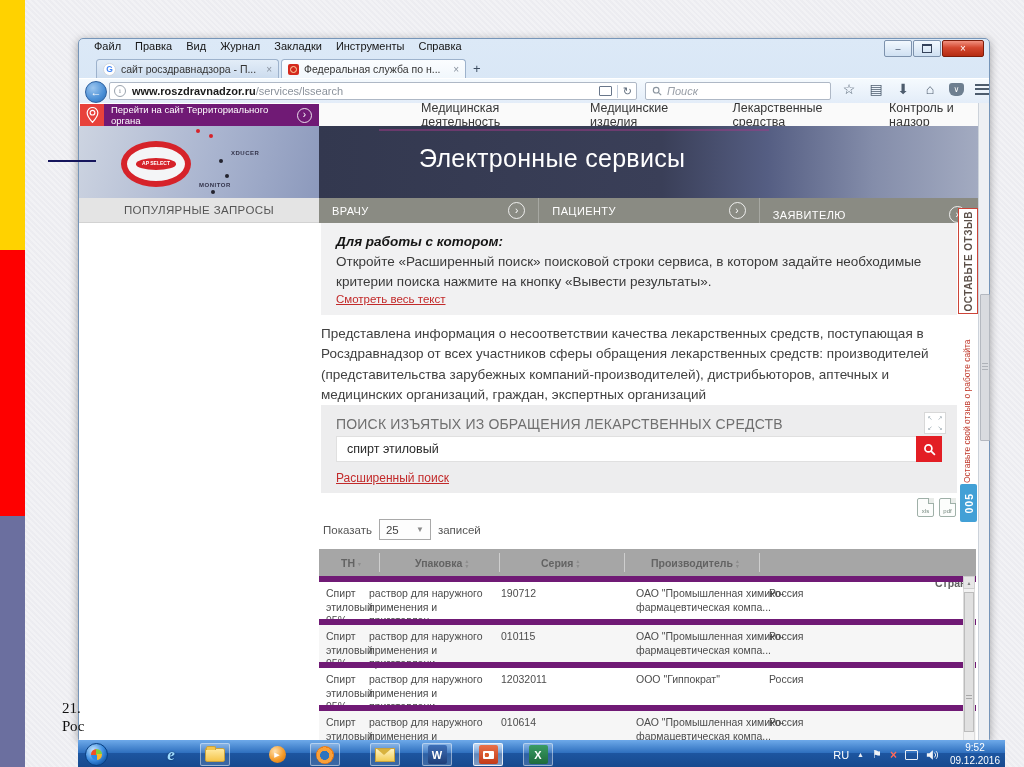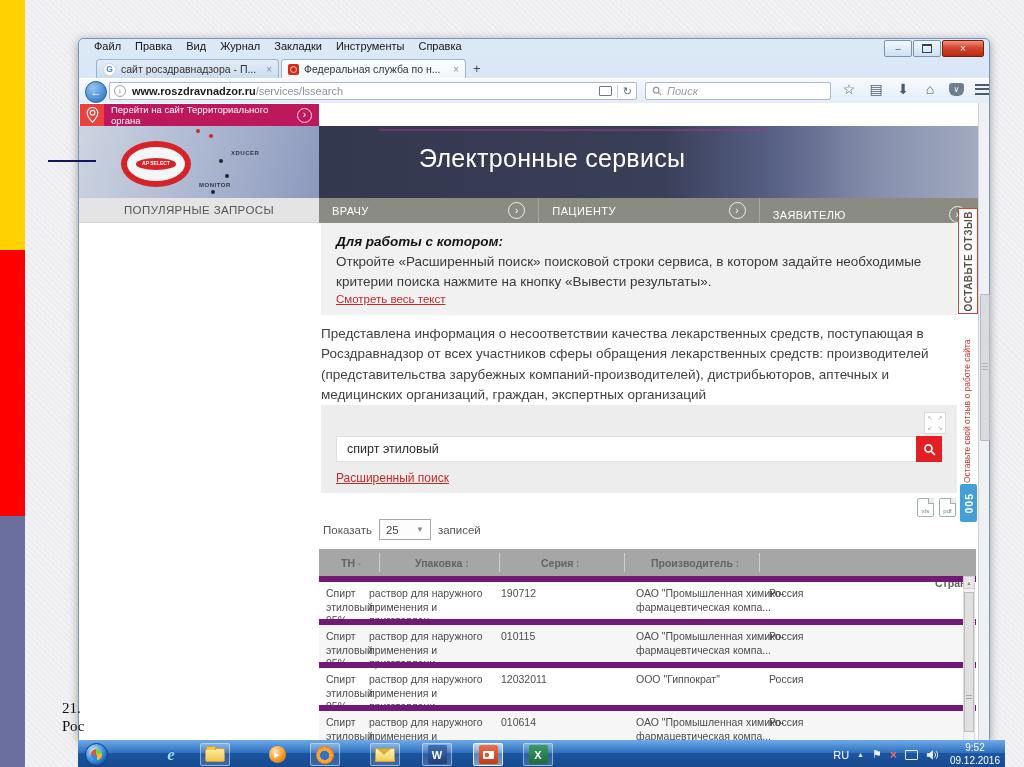--- a/index.html
+++ b/index.html
@@ -71,21 +71,21 @@
 
   
   .page{position:absolute;left:0;top:64px;width:900px;height:638px;background:#fff;overflow:hidden;}
   .pagescroll{position:absolute;right:0;top:64px;width:11px;height:638px;background:#eef0f3;border-left:1px solid #ccd2da;box-sizing:border-box;}
   .pthumb{position:absolute;left:1px;top:191px;width:8px;height:145px;background:#d9dbdf;border:1px solid #b4b8bf;border-radius:1px;}
   .pthumb:after{content:"";position:absolute;left:1px;right:1px;top:68px;height:7px;
     background:repeating-linear-gradient(#aeb2b8 0 1px,transparent 1px 3px);}
 
   
   .sh-pin{left:1px;top:1px;width:24px;height:22px;background:#e8423b;display:flex;align-items:center;justify-content:center;}
-  .sh-terr{left:25px;top:1px;width:215px;height:22px;background:#be185d;color:#fff;font-size:9.5px;
+  .sh-terr{left:25px;top:1px;width:215px;height:22px;background:#701a75;color:#fff;font-size:9.5px;
     display:flex;align-items:center;justify-content:space-between;padding:0 7px;box-sizing:border-box;}
   .sh-nav{left:240px;top:0;width:660px;height:23px;background:#fafafa;display:flex;align-items:center;gap:36px;
     padding-left:102px;font-size:12.5px;color:#363636;box-sizing:border-box;}
 
   
   .hero-l{left:0;top:23px;width:240px;height:72px;background:linear-gradient(105deg,#cdd4e1,#a9b4cf 55%,#8c99bc);overflow:hidden;}
   .oval{position:absolute;left:42px;top:15px;width:58px;height:34px;border:6px solid #d6232a;border-radius:50%;background:#f4f5f7;
     display:flex;align-items:center;justify-content:center;}
   .oval-core{background:#d6232a;border-radius:50%;color:#fff;font-size:5px;font-weight:bold;padding:3px 6px;line-height:1.1;text-align:center;}
   .dlabel{position:absolute;font-size:6px;color:#33334a;letter-spacing:.5px;font-weight:bold;}
@@ -286,20 +286,26 @@
 
       <div class="abs sh-pin">
         <svg width="13" height="16" viewBox="0 0 24 30">
             <path d="M12 1C6.5 1 2 5.5 2 11c0 7 10 18 10 18s10-11 10-18C22 5.5 17.5 1 12 1zm0 14a4.4 4.4 0 1 1 0-8.8 4.4 4.4 0 0 1 0 8.8z" fill="none" stroke="#fff" stroke-width="2.2"></path>
           </svg>
       </div>
       <div class="abs sh-terr">
         <span>Перейти на сайт Территориального органа</span>
         <span class="circ" style="width:13px;height:13px;">›</span>
       </div>
+      <div class="abs sh-nav">
+        <span>Медицинская деятельность</span>
+        <span>Медицинские изделия</span>
+        <span>Лекарственные средства</span>
+        <span>Контроль и надзор</span>
+      </div>
 
       <div class="abs hero-l">
         <span class="rdot" style="left:117px;top:3px;"></span>
         <span class="rdot" style="left:130px;top:8px;"></span>
         <div class="oval">
           <span class="oval-core">AP SELECT</span>
         </div>
         <span class="dlabel dl-1">XDUCER</span>
         <span class="dlabel dl-2">MONITOR</span>
         <span class="dot" style="left:140px;top:33px;"></span>
@@ -329,20 +335,21 @@
 
       <div class="abs info">
         <div class="info-title">Для работы с котором:</div>
         <div class="info-body">Откройте «Расширенный поиск» поисковой строки сервиса, в котором задайте необходимые критерии поиска нажмите на кнопку «Вывести результаты».</div>
       </div>
       <div class="abs info-more">Смотреть весь текст</div>
 
       <div class="abs desc">Представлена информация о несоответствии качества лекарственных средств, поступающая в Росздравнадзор от всех участников сферы обращения лекарственных средств: производителей (представительства зарубежных компаний-производителей), дистрибьюторов, аптечных и медицинских организаций, граждан, экспертных организаций</div>
 
       <div class="abs spanel">
+        <div class="sp-title">ПОИСК ИЗЪЯТЫХ ИЗ ОБРАЩЕНИЯ ЛЕКАРСТВЕННЫХ СРЕДСТВ</div>
         <div class="sp-expand">
             <span>↖</span>
             <span>↗</span>
             <span>↙</span>
             <span>↘</span>
           </div>
         <div class="sp-input">
             <span>спирт этиловый</span>
           </div>
         <div class="sp-btn">

